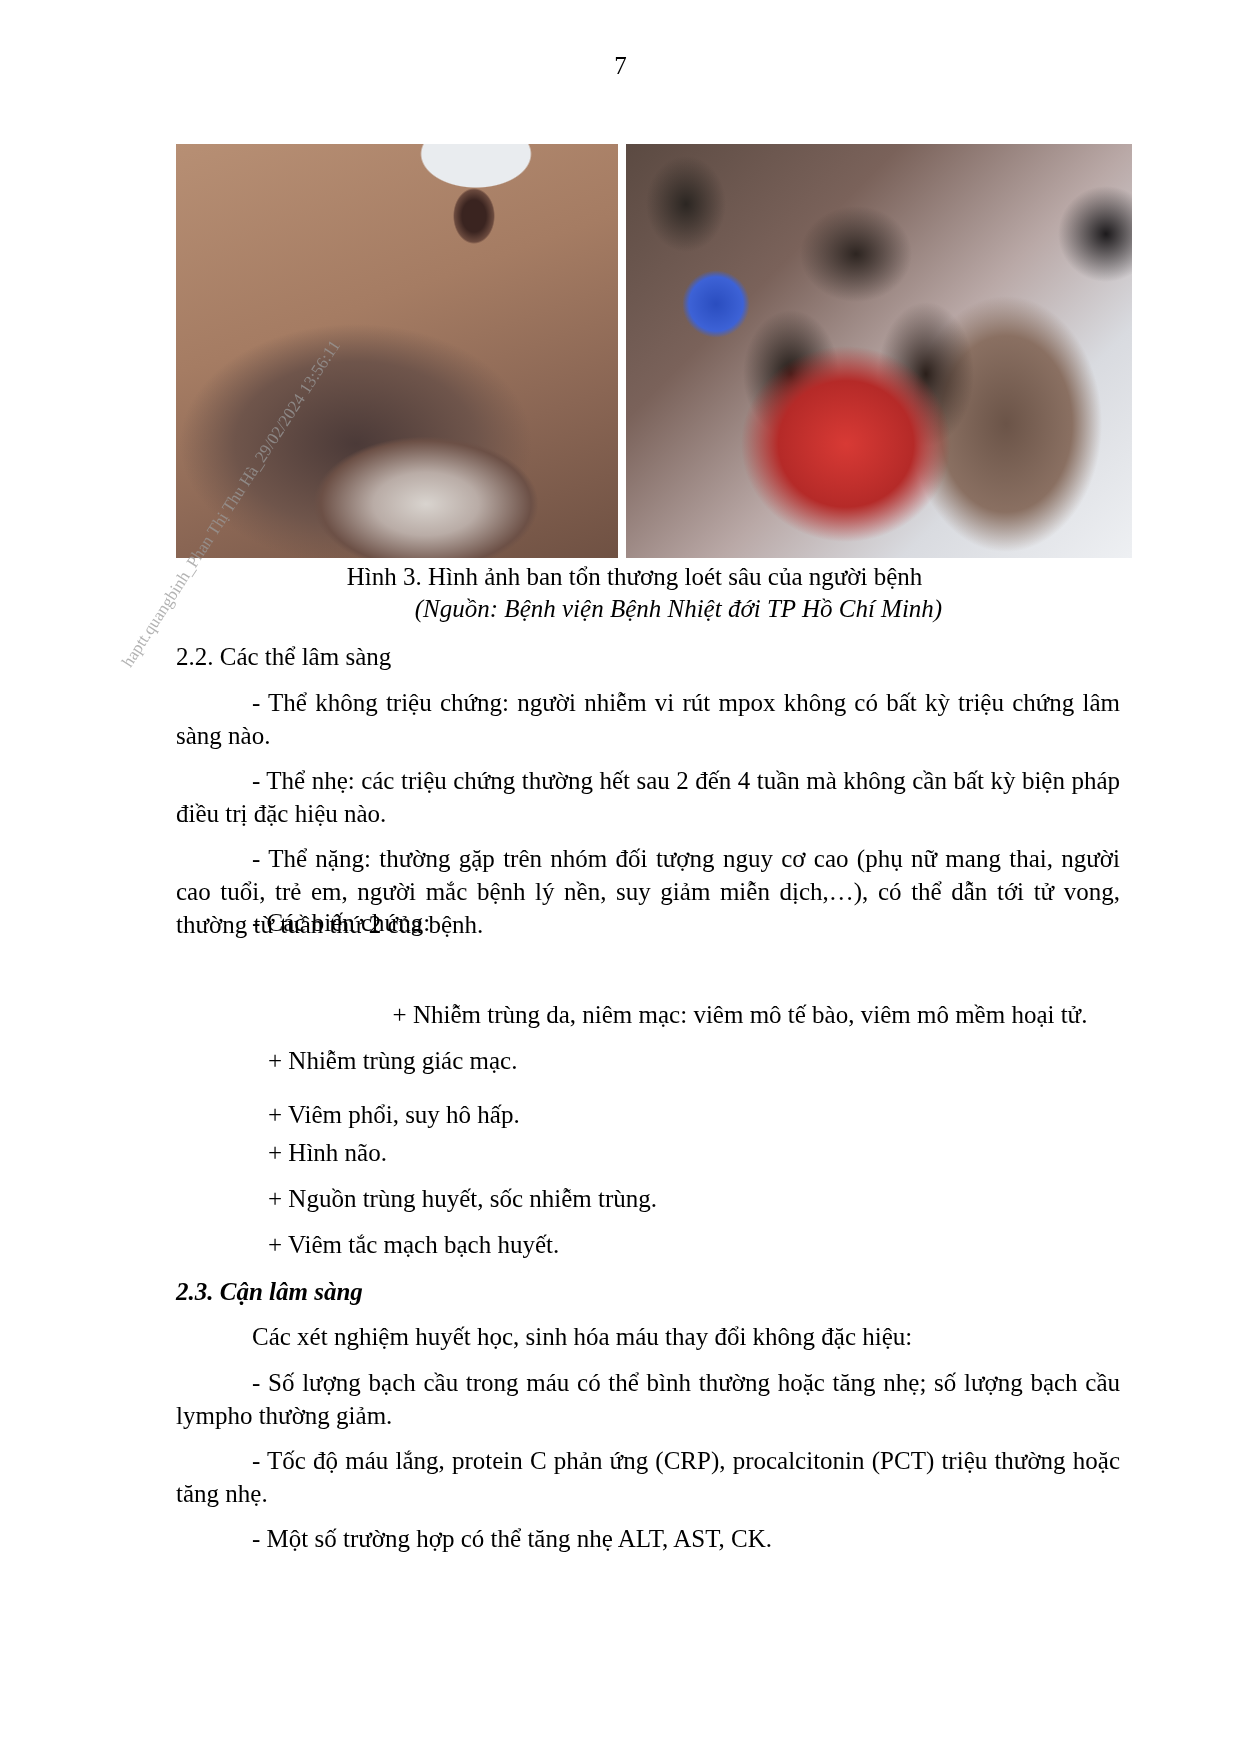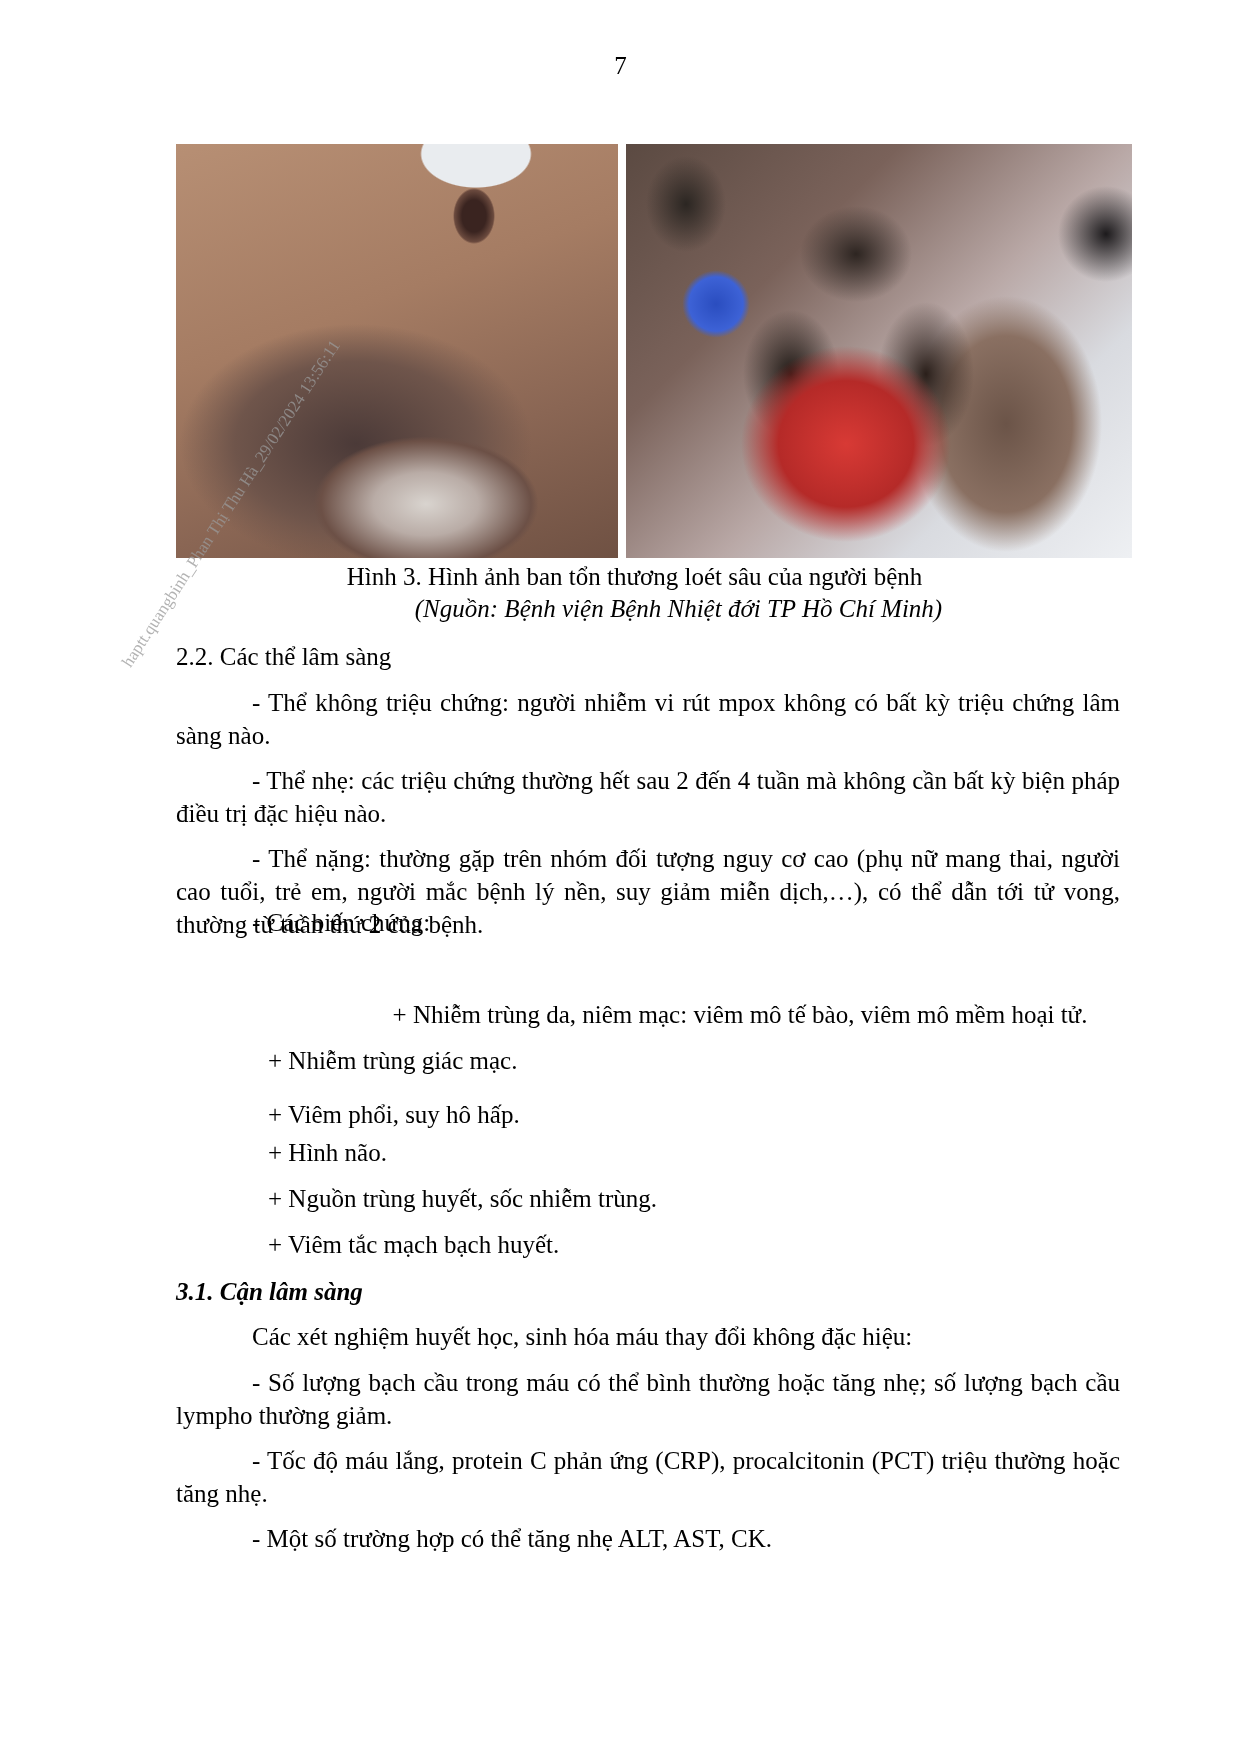--- a/index.html
+++ b/index.html
@@ -66,18 +66,18 @@
 <div class="text para" style="top:842px;">- Thể nặng: thường gặp trên nhóm đối tượng nguy cơ cao (phụ nữ mang thai, người cao tuổi, trẻ em, người mắc bệnh lý nền, suy giảm miễn dịch,…), có thể dẫn tới tử vong, thường từ tuần thứ 2 của bệnh.</div>
 <div class="text para" style="top:906px;">- Các biến chứng:</div>
 
 <div class="text sub" style="top:998px;text-align:center;">+ Nhiễm trùng da, niêm mạc: viêm mô tế bào, viêm mô mềm hoại tử.</div>
 <div class="text sub" style="top:1044px;">+ Nhiễm trùng giác mạc.</div>
 <div class="text sub" style="top:1090px;margin-top:8px;">+ Viêm phổi, suy hô hấp.</div>
 <div class="text sub" style="top:1136px;">+ Hình não.</div>
 <div class="text sub" style="top:1182px;">+ Nguồn trùng huyết, sốc nhiễm trùng.</div>
 <div class="text sub" style="top:1228px;">+ Viêm tắc mạch bạch huyết.</div>
 
-<div class="text heading-it" style="top:1275px;">3.1. Cận lâm sàng</div>
+<div class="text heading-it" style="top:1275px;">2.3. Cận lâm sàng</div>
 
 <div class="text para" style="top:1320px;">Các xét nghiệm huyết học, sinh hóa máu thay đổi không đặc hiệu:</div>
 <div class="text para" style="top:1366px;">- Số lượng bạch cầu trong máu có thể bình thường hoặc tăng nhẹ; số lượng bạch cầu lympho thường giảm.</div>
 <div class="text para" style="top:1444px;">- Tốc độ máu lắng, protein C phản ứng (CRP), procalcitonin (PCT) triệu thường hoặc tăng nhẹ.</div>
 <div class="text para" style="top:1522px;">- Một số trường hợp có thể tăng nhẹ ALT, AST, CK.</div>
 
 </body></html>

